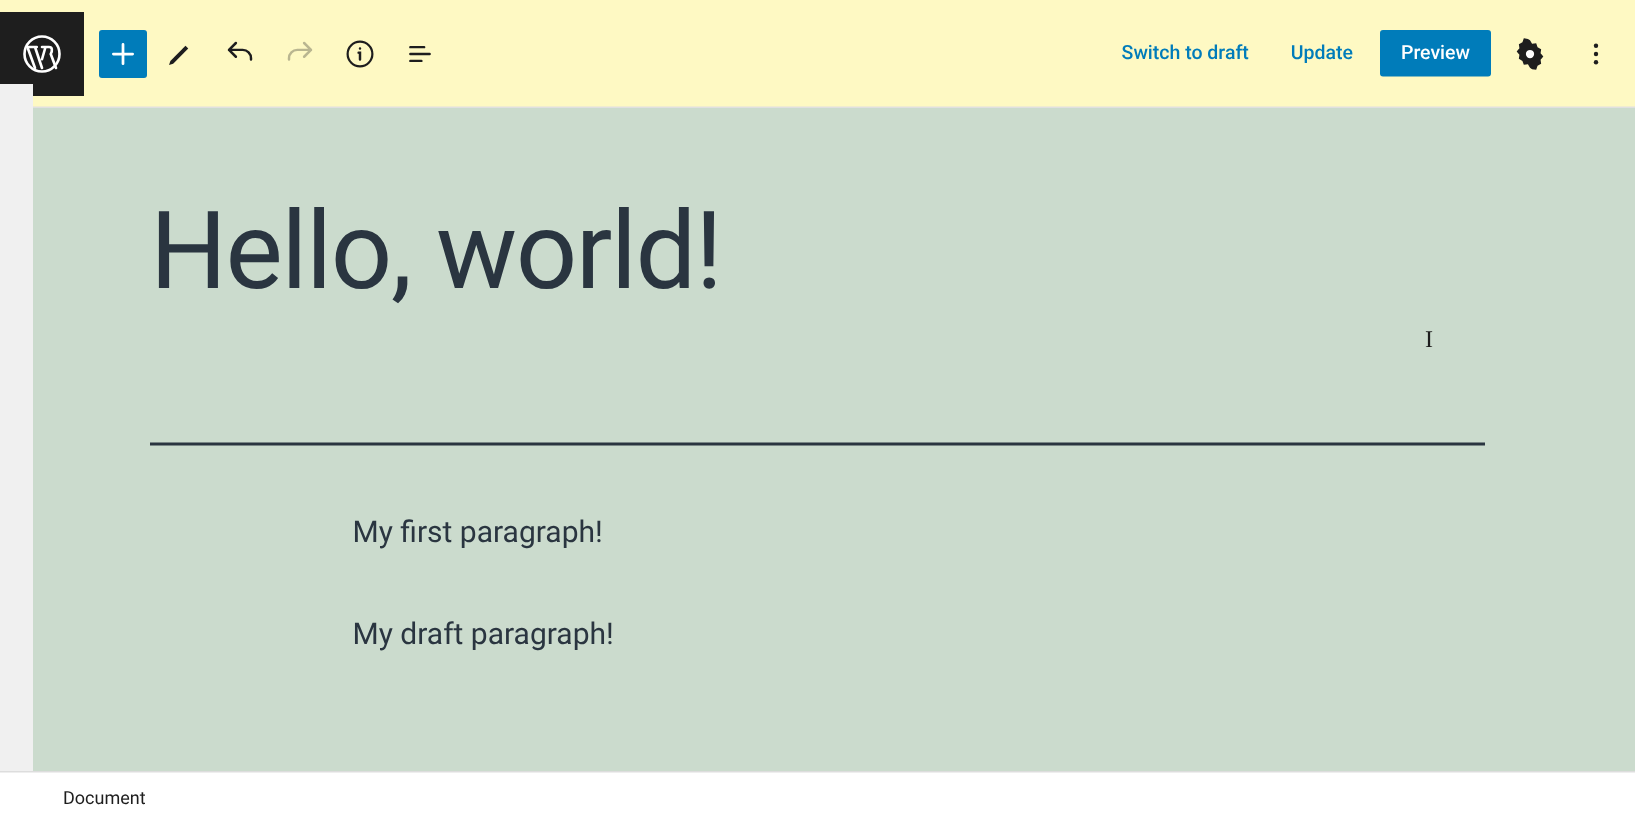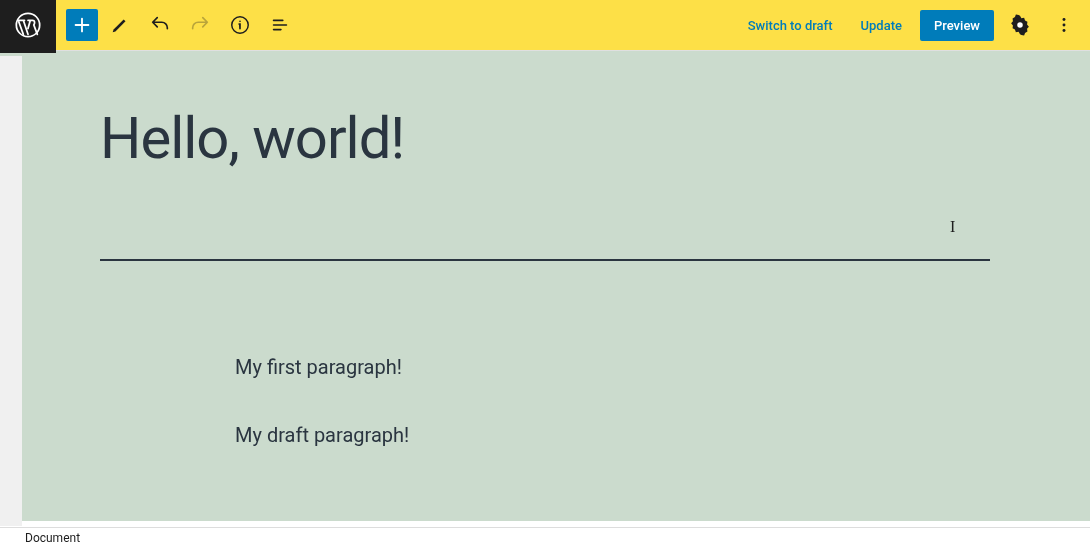--- a/index.html
+++ b/index.html
@@ -7,22 +7,22 @@
       font-family: -apple-system, BlinkMacSystemFont, "Segoe UI", Roboto, sans-serif;
       width: 1090px;
       height: 548px;
       overflow: hidden;
       background: #fff;
       position: relative;
     }
     .toolbar {
       display: flex;
       align-items: center;
-      height: 51px;
-      background: #fde047;
+      height: 72px;
+      background: #fef9c3;
       border-bottom: 1px solid #e0e0e0;
       padding-right: 8px;
     }
     .wp-logo {
       width: 56px;
       height: 56px;
       background: #1e1e1e;
       display: flex;
       align-items: center;
       justify-content: center;
@@ -79,54 +79,54 @@
       background: #cbdbcd;
       height: 470px;
       overflow: hidden;
       padding-top: 56px;
     }
     .cover-block {
       max-width: 890px;
       margin: 0 auto;
     }
     .post-title {
-      font-size: 58px;
+      font-size: 72px;
       font-weight: 400;
       color: #2a3540;
       line-height: 1.1;
       letter-spacing: -1px;
     }
     .separator {
       height: 2px;
       background: #2a3540;
       margin-top: 88px;
       width: 100%;
     }
     .content {
       max-width: 620px;
       margin: 0 auto;
-      padding-top: 92px;
+      padding-top: 43px;
     }
     .paragraph {
       font-size: 20px;
       color: #2a3540;
       margin-bottom: 40px;
       line-height: 1.4;
     }
     .status-bar {
       position: absolute;
       bottom: 0;
       left: 0;
       right: 0;
-      height: 21px;
+      height: 34px;
       background: #fff;
       border-top: 1px solid #ddd;
       display: flex;
       align-items: center;
-      padding-left: 25px;
+      padding-left: 42px;
       font-size: 12px;
       color: #1e1e1e;
     }
     .scroll-track {
       position: absolute;
       left: 0;
       top: 56px;
       bottom: 22px;
       width: 22px;
       background: #f0f0f0;

